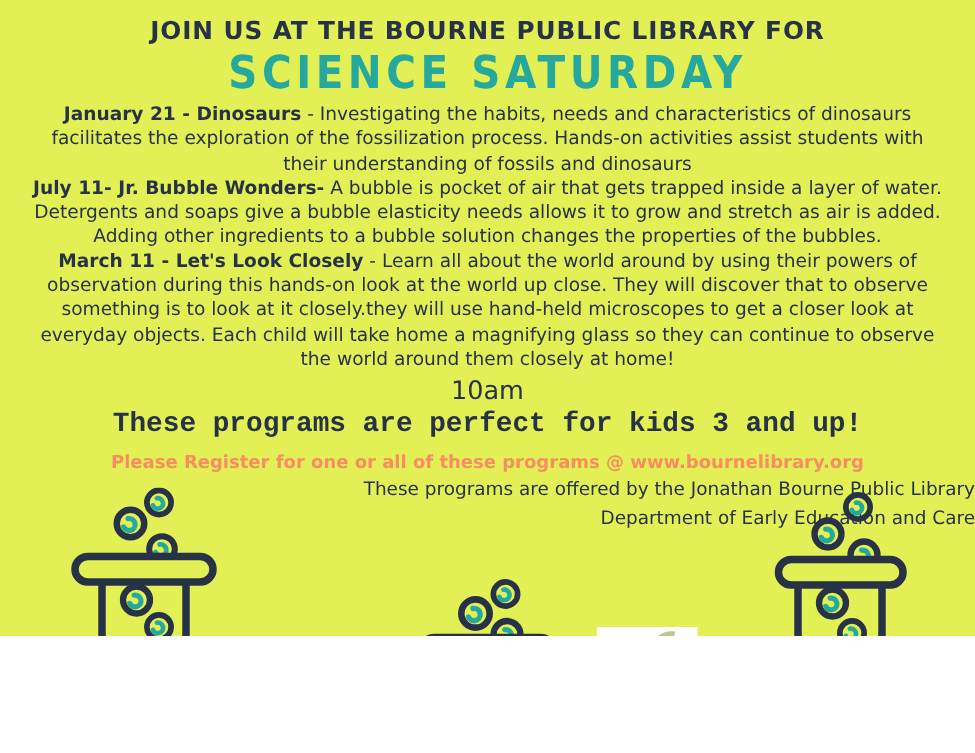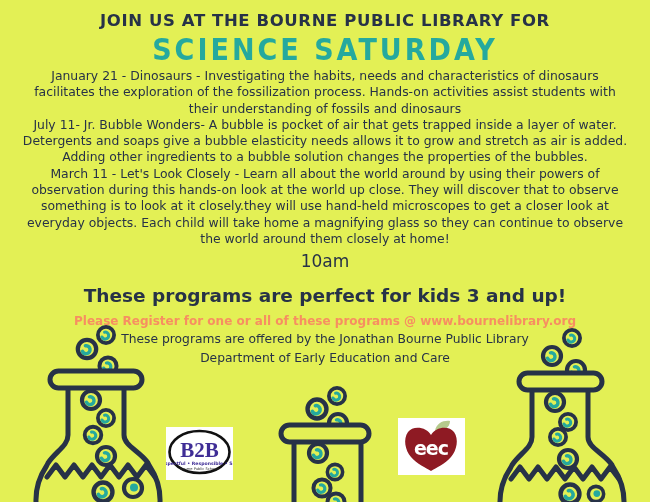--- a/index.html
+++ b/index.html
@@ -1,18 +1,18 @@
 <!DOCTYPE html>
 <html style="--background: #e3f055; --navy: #273247; --teal: #25a99e; --orange: #f78e61; --b2b-purple: #3f2d96; --eec-maroon: #8e1a23; --eec-leaf: #b5ca8c; --logo-bg: #ffffff;"><head>
 <meta charset="utf-8">
 <style>
   html,body{margin:0;padding:0;}
   .flyer{
     position:relative;
-    width:650px;height:502px;
+    width:650px;height:424px;
     background:var(--background,#e3f055);
     overflow:hidden;
     font-family:"DejaVu Sans","Liberation Sans",sans-serif;
     color:var(--navy,#273247);
     text-align:center;
   }
   .join{
     margin-top:11px;
     font-size:16.5px;font-weight:700;letter-spacing:.6px;
     color:var(--navy);
@@ -23,29 +23,29 @@
     color:var(--teal,#25a99e);
     transform:scaleY(1.12);transform-origin:top center;
     height:34px;
   }
   .programs{
     margin:2px 22px 0 22px;
     font-size:12.4px;line-height:16.3px;
     font-weight:500;
   }
   .programs p{margin:0;}
-  .programs strong{font-weight:400;}
+  .programs strong{font-weight:700;}
   .time{margin-top:4px;font-size:17px;font-weight:400;}
-  .kids{margin-top:14px;font-size:18.5px;font-weight:700;}
+  .kids{margin-top:1px;font-size:18.5px;font-weight:700;font-family:Liberation Mono, monospace;}
   .register{
     margin-top:8px;
     font-size:12px;font-weight:700;
     color:var(--orange,#f78e61);
   }
-  .credits{margin-top:2px;font-size:12.3px;line-height:18.4px;font-weight:500;}
+  .credits{margin-top:2px;font-size:12.3px;line-height:18.4px;font-weight:500;text-align:right;}
   
   .art{position:absolute;left:0;top:325px;width:650px;height:177px;}
   .outline{fill:none;stroke:var(--navy);stroke-width:5;stroke-linecap:round;stroke-linejoin:round;}
   .rim{fill:var(--background);stroke:var(--navy);stroke-width:5;}
   .b-out{fill:none;stroke:var(--navy);stroke-width:4.2;}
   .b-mark{fill:none;stroke:var(--teal);stroke-width:3.4;stroke-linecap:round;}
   .b-dot{fill:var(--teal);stroke:none;}
   
   .logo{position:absolute;background:var(--logo-bg,#fff);}
   .logo-b2b{left:166px;top:427px;width:67px;height:53px;}

